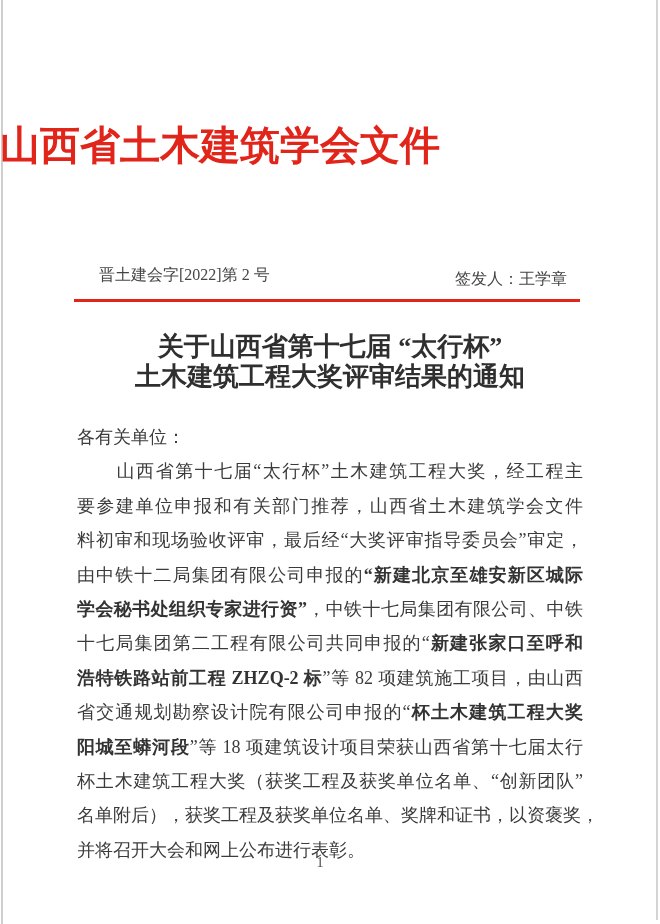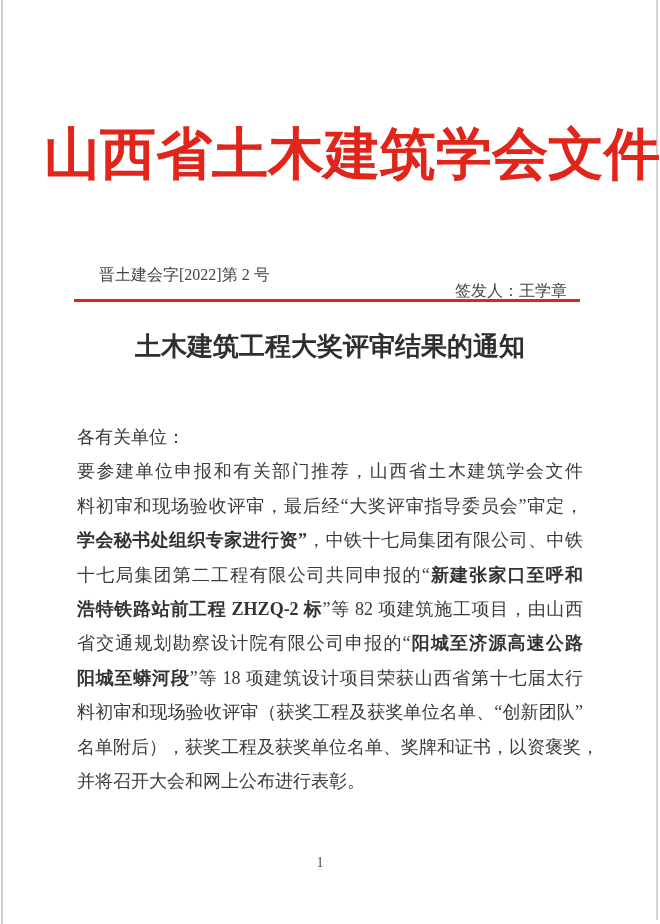--- a/index.html
+++ b/index.html
@@ -25,22 +25,22 @@
     position: absolute;
     right: 2px; top: 0;
     width: 2px; height: 920px;
     background: #d4d4d4;
   }
   .org-title {
     position: absolute;
     top: 124px;
     left: 0;
     width: 100%;
-    text-align: right;
-    font-size: 56px;
+    text-align: left;
+    font-size: 40px;
     font-weight: bold;
     letter-spacing: 0px;
     color: #e1251b;
     line-height: 1.1;
     white-space: nowrap;
   }
   .doc-meta {
     position: absolute;
     top: 265px;
     left: 77px;
@@ -53,21 +53,20 @@
     position: absolute;
     left: 22px;
     top: 0;
     white-space: nowrap;
   }
   .issuer {
     position: absolute;
     right: 16px;
     top: 4px;
     white-space: nowrap;
-    margin-top: 12px;
   }
   .red-rule {
     position: absolute;
     top: 299px;
     left: 74px;
     width: 506px;
     height: 3px;
     background: #e1251b;
   }
   .notice-title {
@@ -129,31 +128,34 @@
   <div class="org-title" style="color: rgb(225, 37, 27);">山西省土木建筑学会文件</div>
 
   <div class="doc-meta">
     <span class="doc-number">晋土建会字[2022]第 2 号</span>
     <span class="issuer">签发人：王学章</span>
   </div>
 
   <div class="red-rule" style="background: rgb(225, 37, 27);"></div>
 
   <div class="notice-title">
+    <div>关于山西省第十七届 “太行杯”</div>
     <div>土木建筑工程大奖评审结果的通知</div>
   </div>
 
   <div class="body-text">
       <div class="line no-just"><span>各有关单位：</span></div>
+      <div class="line indent"><span>山西省第十七届“太行杯”土木建筑工程大奖，经工程主</span></div>
       <div class="line"><span>要参建单位申报和有关部门推荐，山西省土木建筑学会文件</span></div>
       <div class="line"><span>料初审和现场验收评审，最后经“大奖评审指导委员会”审定，</span></div>
+      <div class="line"><span>由中铁十二局集团有限公司申报的</span><span class="bold">“新建北京至雄安新区城际</span></div>
       <div class="line"><span class="bold">学会秘书处组织专家进行资”</span><span>，中铁十七局集团有限公司、中铁</span></div>
       <div class="line"><span>十七局集团第二工程有限公司共同申报的“</span><span class="bold">新建张家口至呼和</span></div>
       <div class="line"><span class="bold">浩特铁路站前工程 ZHZQ-2 标</span><span>”等 82 项建筑施工项目，由山西</span></div>
-      <div class="line"><span>省交通规划勘察设计院有限公司申报的“</span><span class="bold">阳城至济源高速公路</span></div>
+      <div class="line"><span>省交通规划勘察设计院有限公司申报的“</span><span class="bold">杯土木建筑工程大奖</span></div>
       <div class="line"><span class="bold">阳城至蟒河段</span><span>”等 18 项建筑设计项目荣获山西省第十七届太行</span></div>
-      <div class="line"><span>料初审和现场验收评审（获奖工程及获奖单位名单、“创新团队”</span></div>
+      <div class="line"><span>杯土木建筑工程大奖（获奖工程及获奖单位名单、“创新团队”</span></div>
       <div class="line"><span>名单附后），获奖工程及获奖单位名单、奖牌和证书，以资褒奖，</span></div>
       <div class="line no-just"><span>并将召开大会和网上公布进行表彰。</span></div>
     </div>
 
   <div class="page-number">1</div>
 </div>
 
 </body></html>

